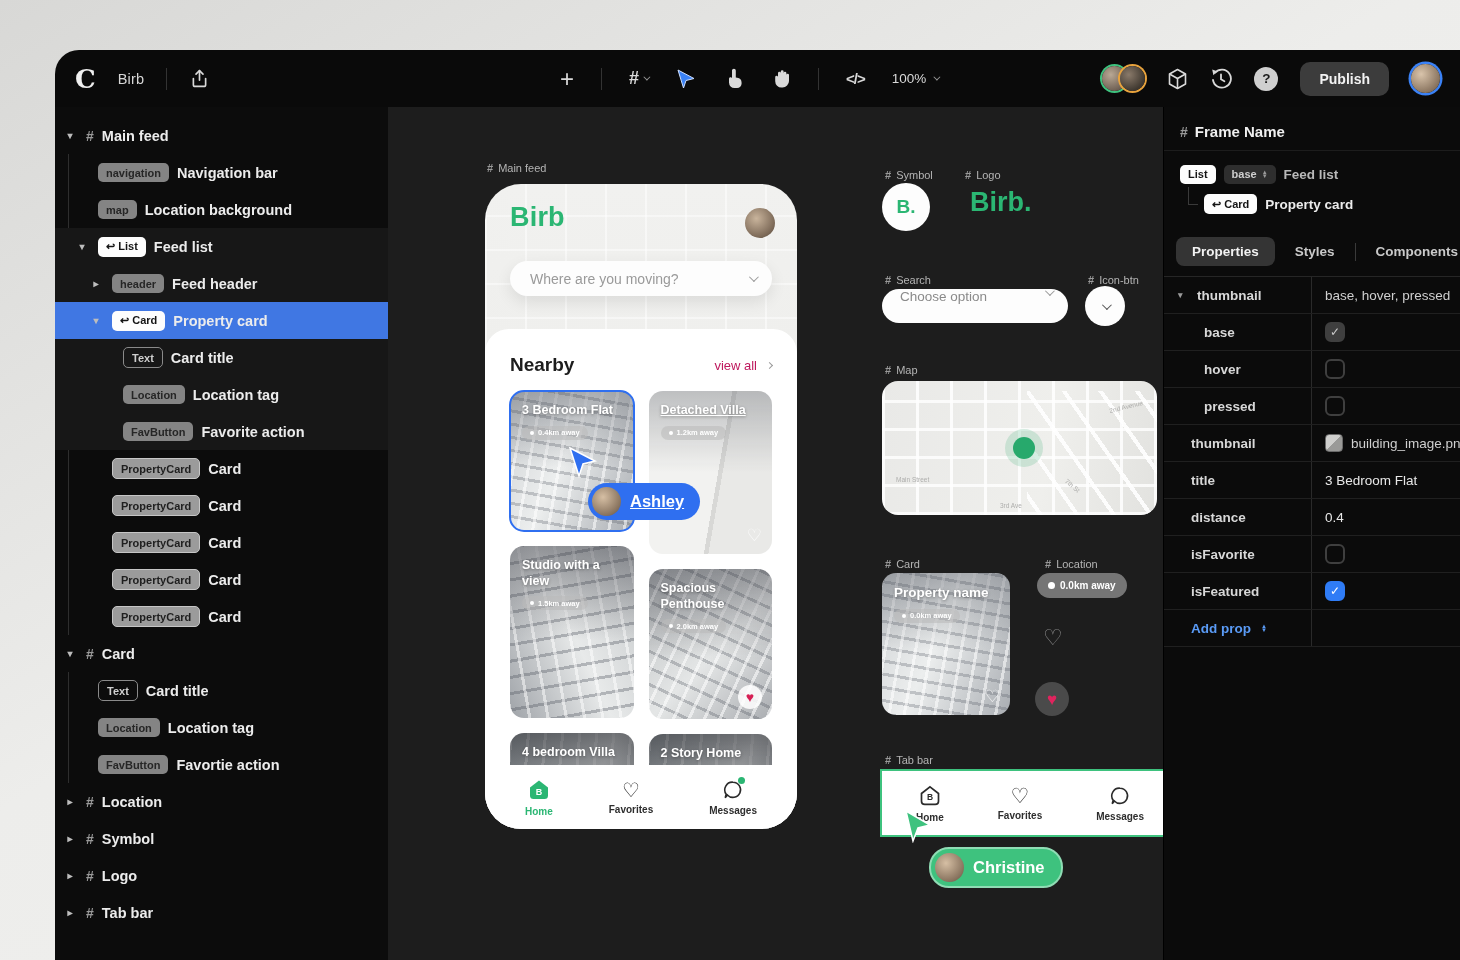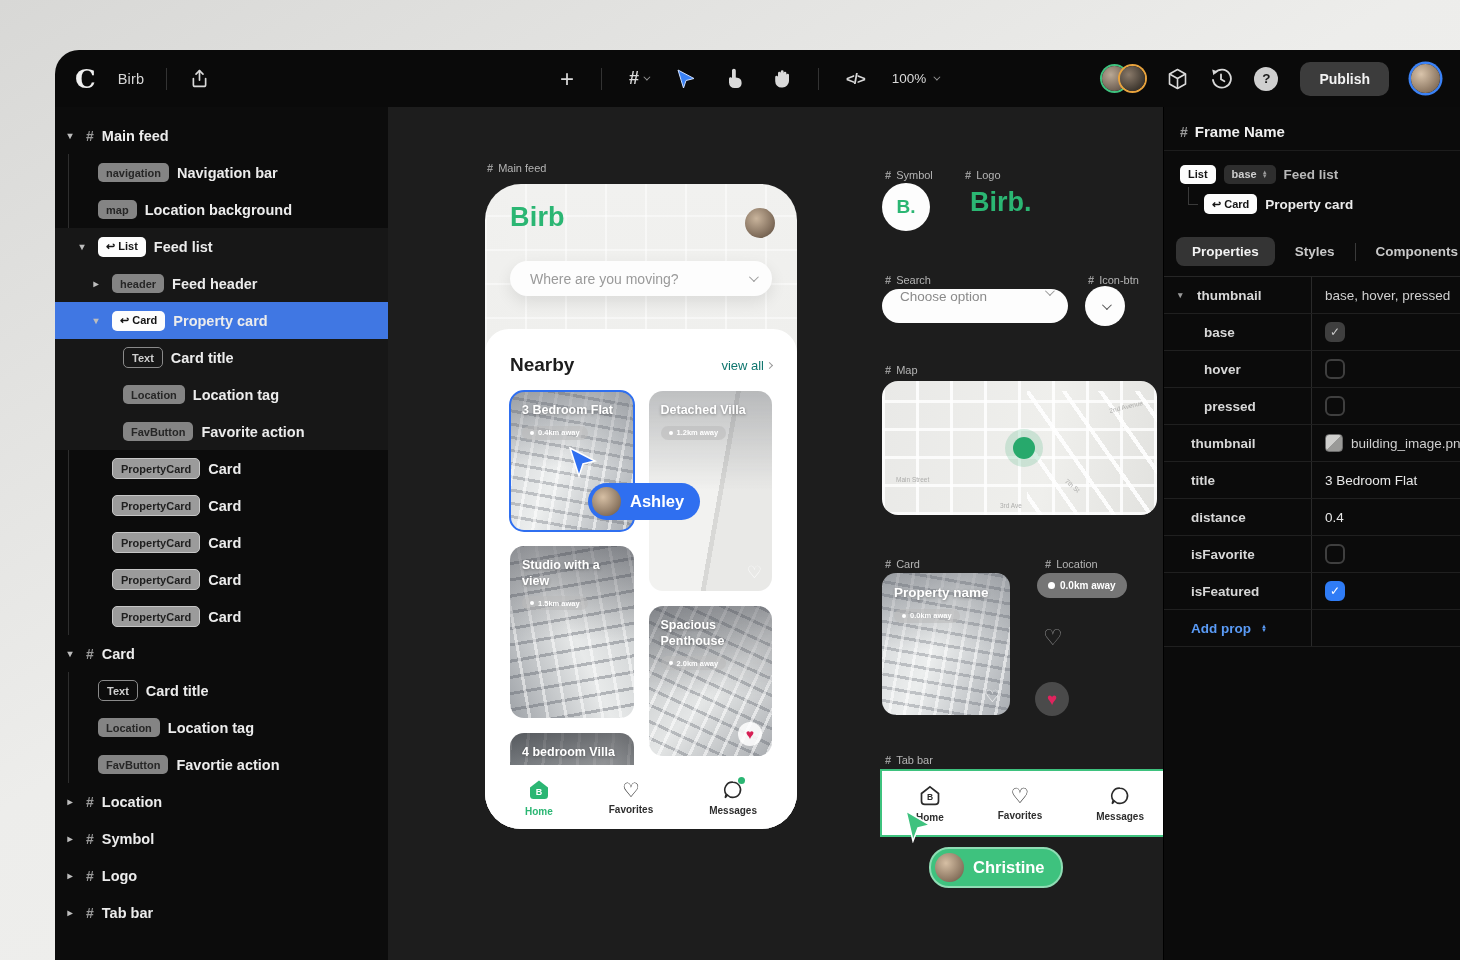--- a/index.html
+++ b/index.html
@@ -80,21 +80,21 @@
   .phone-avatar { position:absolute; right:22px; top:24px; width:30px; height:30px; border-radius:50%;
     background:radial-gradient(circle at 38% 35%, #c9b49c, #7d6a58 68%, #53463a); }
   .search-pill { position:absolute; left:25px; top:77px; width:262px; height:35px;
     background:#fdfdfd; border-radius:18px; display:flex; align-items:center;
     padding:0 16px 0 20px; box-shadow:0 6px 16px rgba(0,0,0,.09); }
   .search-pill .ph { flex:1; color:#9a9a9a; font-size:14px; }
   .sheet { position:absolute; left:0; top:145px; right:0; bottom:0; background:#ffffff;
     border-radius:24px 24px 0 0; padding:20px 25px 16px 25px; }
   .sheet-head { display:flex; align-items:center; justify-content:space-between; height:32px; margin-bottom:10px; }
   .nearby-title { font-size:19px; font-weight:800; color:#1d1d1d; }
-  .viewall { display:flex; align-items:center; gap:3px; font-size:13px; color:#0f766e; cursor:pointer; }
+  .viewall { display:flex; align-items:center; gap:10px; font-size:13px; color:#be185d; cursor:pointer; }
   .cardgrid { display:flex; gap:15px; }
   .cardcol { display:flex; flex-direction:column; gap:15px; flex:1; }
   .pcard { border-radius:14px; position:relative; overflow:hidden; padding:12px; color:#fff; }
   .pcard.sel { outline:2px solid #2f6ff0; outline-offset:-1px; }
   .pcard-title { font-size:12.5px; font-weight:700; line-height:1.25; text-shadow:0 1px 3px rgba(40,40,40,.45);
     position:relative; z-index:2; }
   .dist-pill { display:inline-flex; align-items:center; gap:4px; margin-top:7px;
     background:rgba(185,185,185,.55); border-radius:9px; padding:2.5px 8px;
     font-size:7.5px; font-weight:700; color:#fff; position:relative; z-index:2; }
   .dist-pill .dot { width:4px; height:4px; border-radius:50%; background:#fff; }
@@ -505,21 +505,21 @@
               </div>
               <div class="pcard bimg-e" style="height:120px;">
                 <div class="pcard-title">4 bedroom Villa</div>
                 <span class="dist-pill">
                   <span class="dot"></span>
                   <span>1.9km away</span>
                 </span>
               </div>
             </div>
             <div class="cardcol">
-              <div class="pcard bimg-b" style="height:200px;">
+              <div class="pcard bimg-b" style="height:163px;text-decoration:underline;">
                 <div class="pcard-title">Detached Villa</div>
                 <span class="dist-pill">
                   <span class="dot"></span>
                   <span>1.2km away</span>
                 </span>
                 <span class="heart-out">♡</span>
               </div>
               <div class="pcard bimg-d" style="height:150px;">
                 <div class="pcard-title">Spacious Penthouse</div>
                 <span class="dist-pill">
@@ -561,21 +561,21 @@
               <span class="msg-dot"></span>
             </span>
             <span class="tab-label">Messages</span>
           </div>
         </div>
 
         <div class="cursor-tag" style="left:83px; top:262px;">
           <svg width="30" height="32" viewBox="0 0 30 32">
             <path d="M2 2 L27 15 L15 18 L11 30 Z" fill="#2f6ff0" stroke="#ffffff" stroke-width="1.5"></path>
           </svg>
-          <div class="cur-pill pill-blue" style="margin:5px 0 0 20px;">
+          <div class="cur-pill pill-blue" style="margin:5px 0 0 20px;text-decoration:underline;">
             <span class="cav"></span>
             <span>Ashley</span>
           </div>
         </div>
       </div>
 
       <div class="frame-label" style="left:497px; top:62px;">
         <span class="hash">#</span>
         <span>Symbol</span>
       </div>

